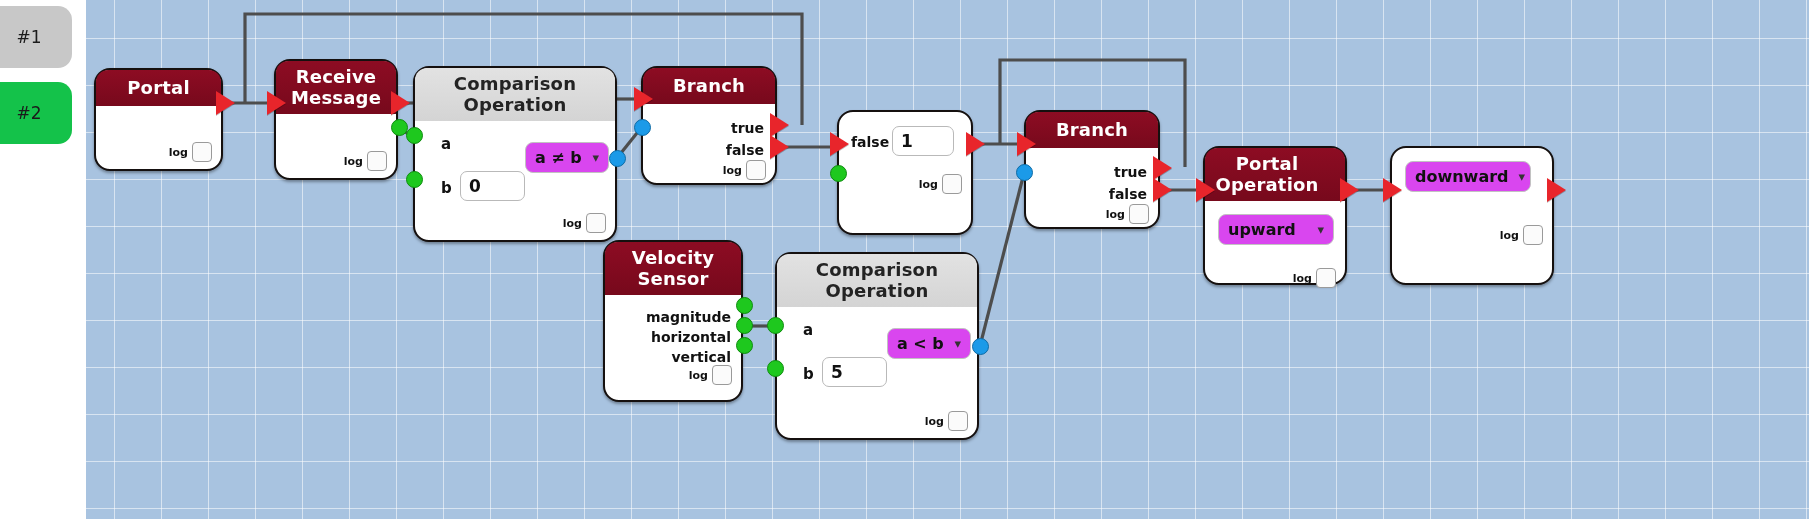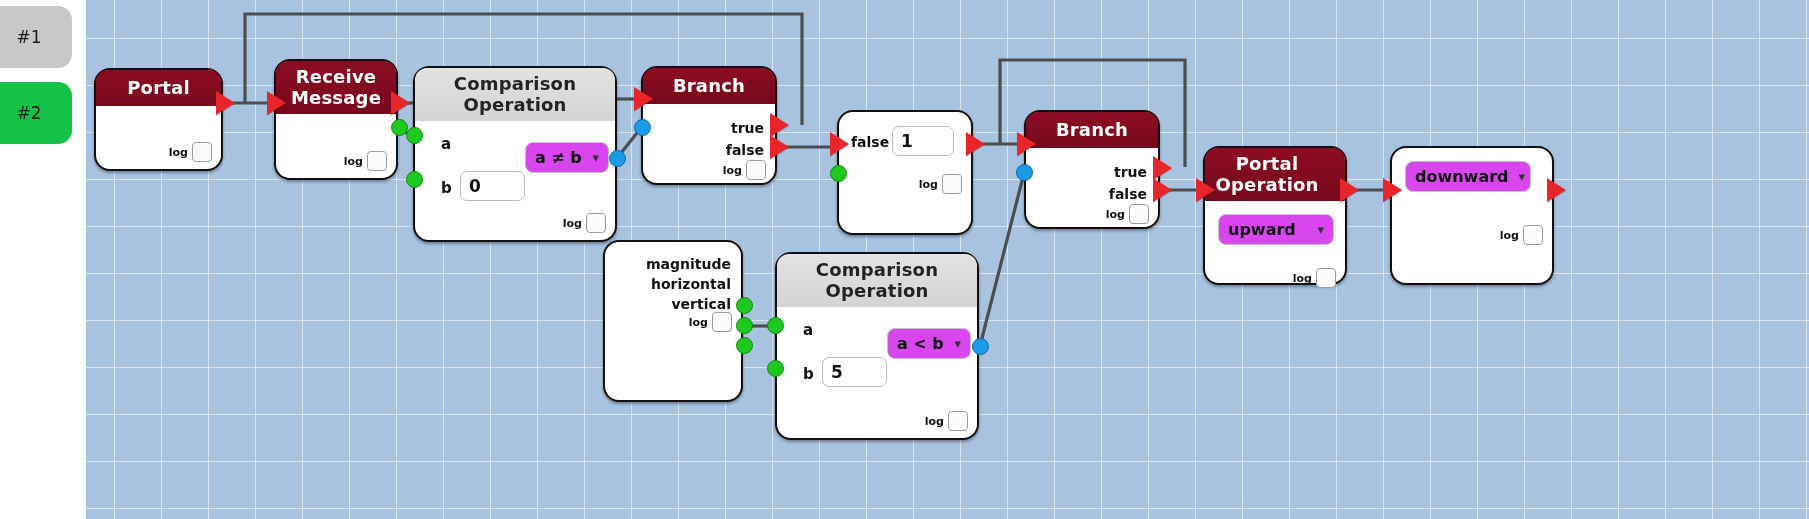--- a/index.html
+++ b/index.html
@@ -284,20 +284,24 @@
         <div class="logrow">
           <span>log</span>
           <span class="chk"></span>
         </div>
       </div>
     </div>
     <div class="arrow" style="left:1308px;top:178px;"></div>
     <div class="arrow" style="left:1472px;top:178px;"></div>
 
     <div class="node" style="left:528px;top:240px;width:140px;height:162px;">
+      <div class="hdr" style="padding:5px 4px 6px 4px;">
+        <div>Velocity</div>
+        <div>Sensor</div>
+      </div>
       <div class="body" style="height:96px;">
         <div class="portlbl" style="right:10px;top:14px;">magnitude</div>
         <div class="portlbl" style="right:10px;top:34px;margin-left:7px;">horizontal</div>
         <div class="portlbl" style="right:10px;top:54px;">vertical</div>
         <div class="logrow">
           <span>log</span>
           <span class="chk"></span>
         </div>
       </div>
     </div>

